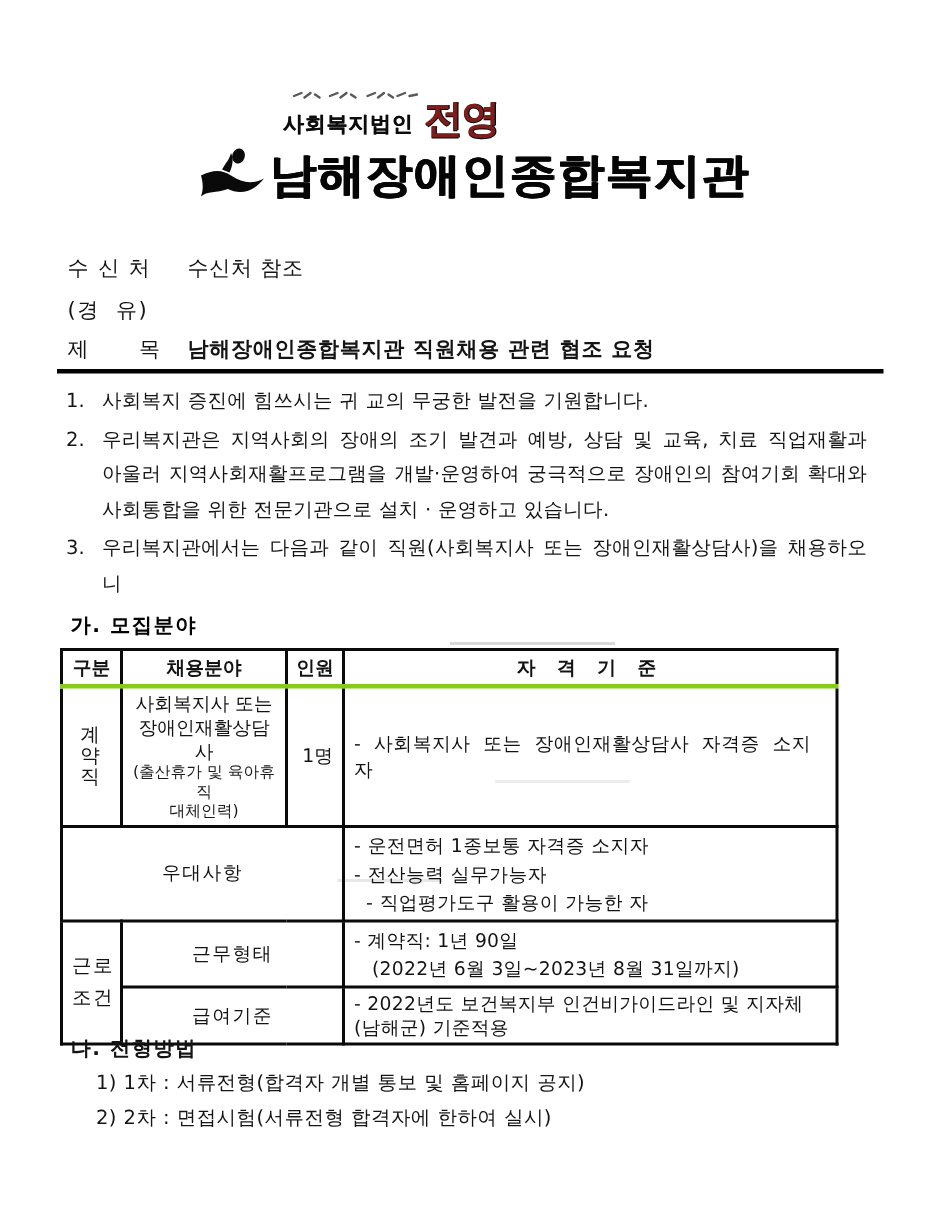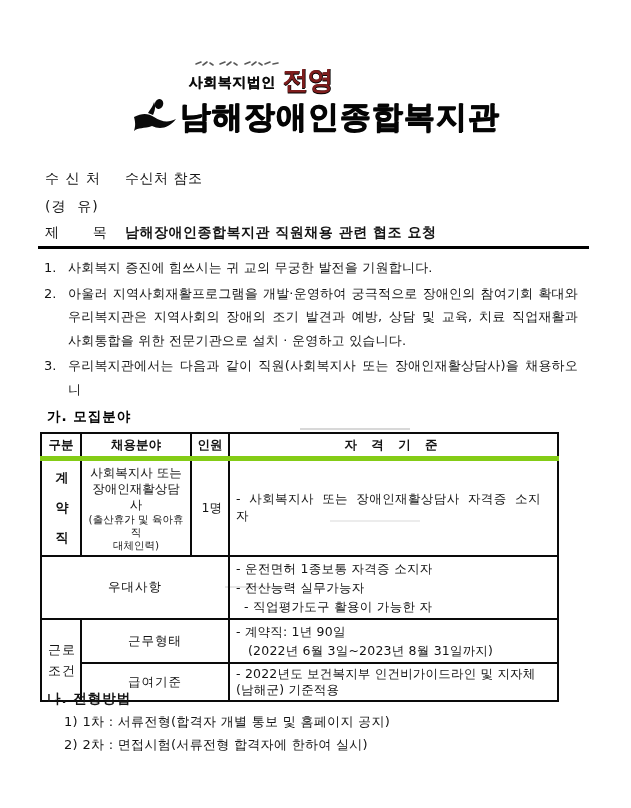--- a/index.html
+++ b/index.html
@@ -40,24 +40,24 @@
   .lines{width:510px;}
   .line{line-height:23.5px;letter-spacing:.2px;}
   .j{text-align:justify;text-align-last:justify;}
 
   
   .sec-a-title{position:absolute;top:408px;left:47px;font-size:13.5px;font-weight:bold;letter-spacing:1px;color:#000000;}
   table.recruit{position:absolute;top:432px;left:40px;width:519px;border-collapse:collapse;
     font-size:12.5px;color:#131313;table-layout:fixed;}
   table.recruit th,table.recruit td{border:2px solid #0a0a0a;padding:2px 6px;}
   table.recruit tr.thead th{height:20px;font-weight:bold;padding:1px 2px;}
-  table.recruit tr.thead th{border-bottom:5px solid #84cc16;}
+  table.recruit tr.thead th{border-bottom:3px solid #84cc16;}
   th.qual-h{letter-spacing:5px;}
   tr.r1{height:68px;} tr.r2{height:60px;} tr.r3{height:41px;} tr.r4{height:36px;}
-  .vert1{width:15px;margin:0 auto;word-break:break-all;line-height:30px;text-align:right;font-size:13px;font-weight:bold;}
+  .vert1{width:15px;margin:0 auto;word-break:break-all;line-height:14px;text-align:left;font-size:13px;}
   .vert2{width:28px;margin:0 auto;word-break:break-all;line-height:21px;text-align:center;font-size:13px;letter-spacing:1px;}
   .field-cell{text-align:center;line-height:16px;}
   .field-note{font-size:10.5px;line-height:13px;color:#1a1a1a;}
   .count-cell{text-align:right;}
   .qual-cell{padding-left:10px;word-spacing:4px;letter-spacing:.4px;}
   .pref-label{text-align:center;letter-spacing:1px;}
   .pref-items div{line-height:19px;letter-spacing:.3px;}
   .pref-indent{margin-left:8px;}
   .work-label{text-align:center;letter-spacing:1px;}
   .cond-lines div{line-height:19px;letter-spacing:.2px;}
@@ -122,22 +122,22 @@
   <div class="body-block">
     <div class="item">
       <span class="no">1.</span>
       <div class="lines">
         <div class="line">사회복지 증진에 힘쓰시는 귀 교의 무궁한 발전을 기원합니다.</div>
       </div>
     </div>
     <div class="item">
       <span class="no">2.</span>
       <div class="lines">
+        <div class="line j">우리복지관은 지역사회의 장애의 조기 발견과 예방, 상담 및 교육, 치료 직업재활과</div>
         <div class="line j">아울러 지역사회재활프로그램을 개발·운영하여 궁극적으로 장애인의 참여기회 확대와</div>
-        <div class="line j">우리복지관은 지역사회의 장애의 조기 발견과 예방, 상담 및 교육, 치료 직업재활과</div>
         <div class="line">사회통합을 위한 전문기관으로 설치 · 운영하고 있습니다.</div>
       </div>
     </div>
     <div class="item">
       <span class="no">3.</span>
       <div class="lines">
         <div class="line j">우리복지관에서는 다음과 같이 직원(사회복지사 또는 장애인재활상담사)을 채용하오니</div>
       </div>
     </div>
   </div>

